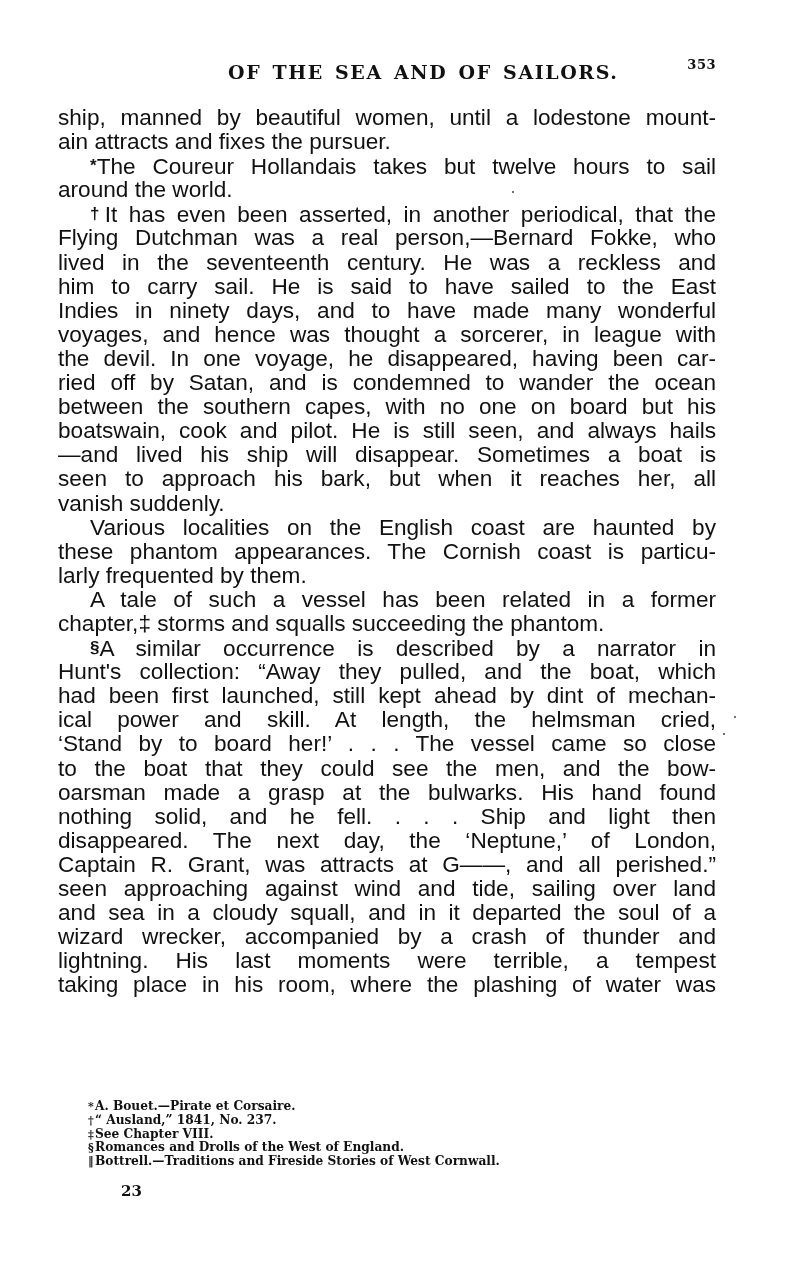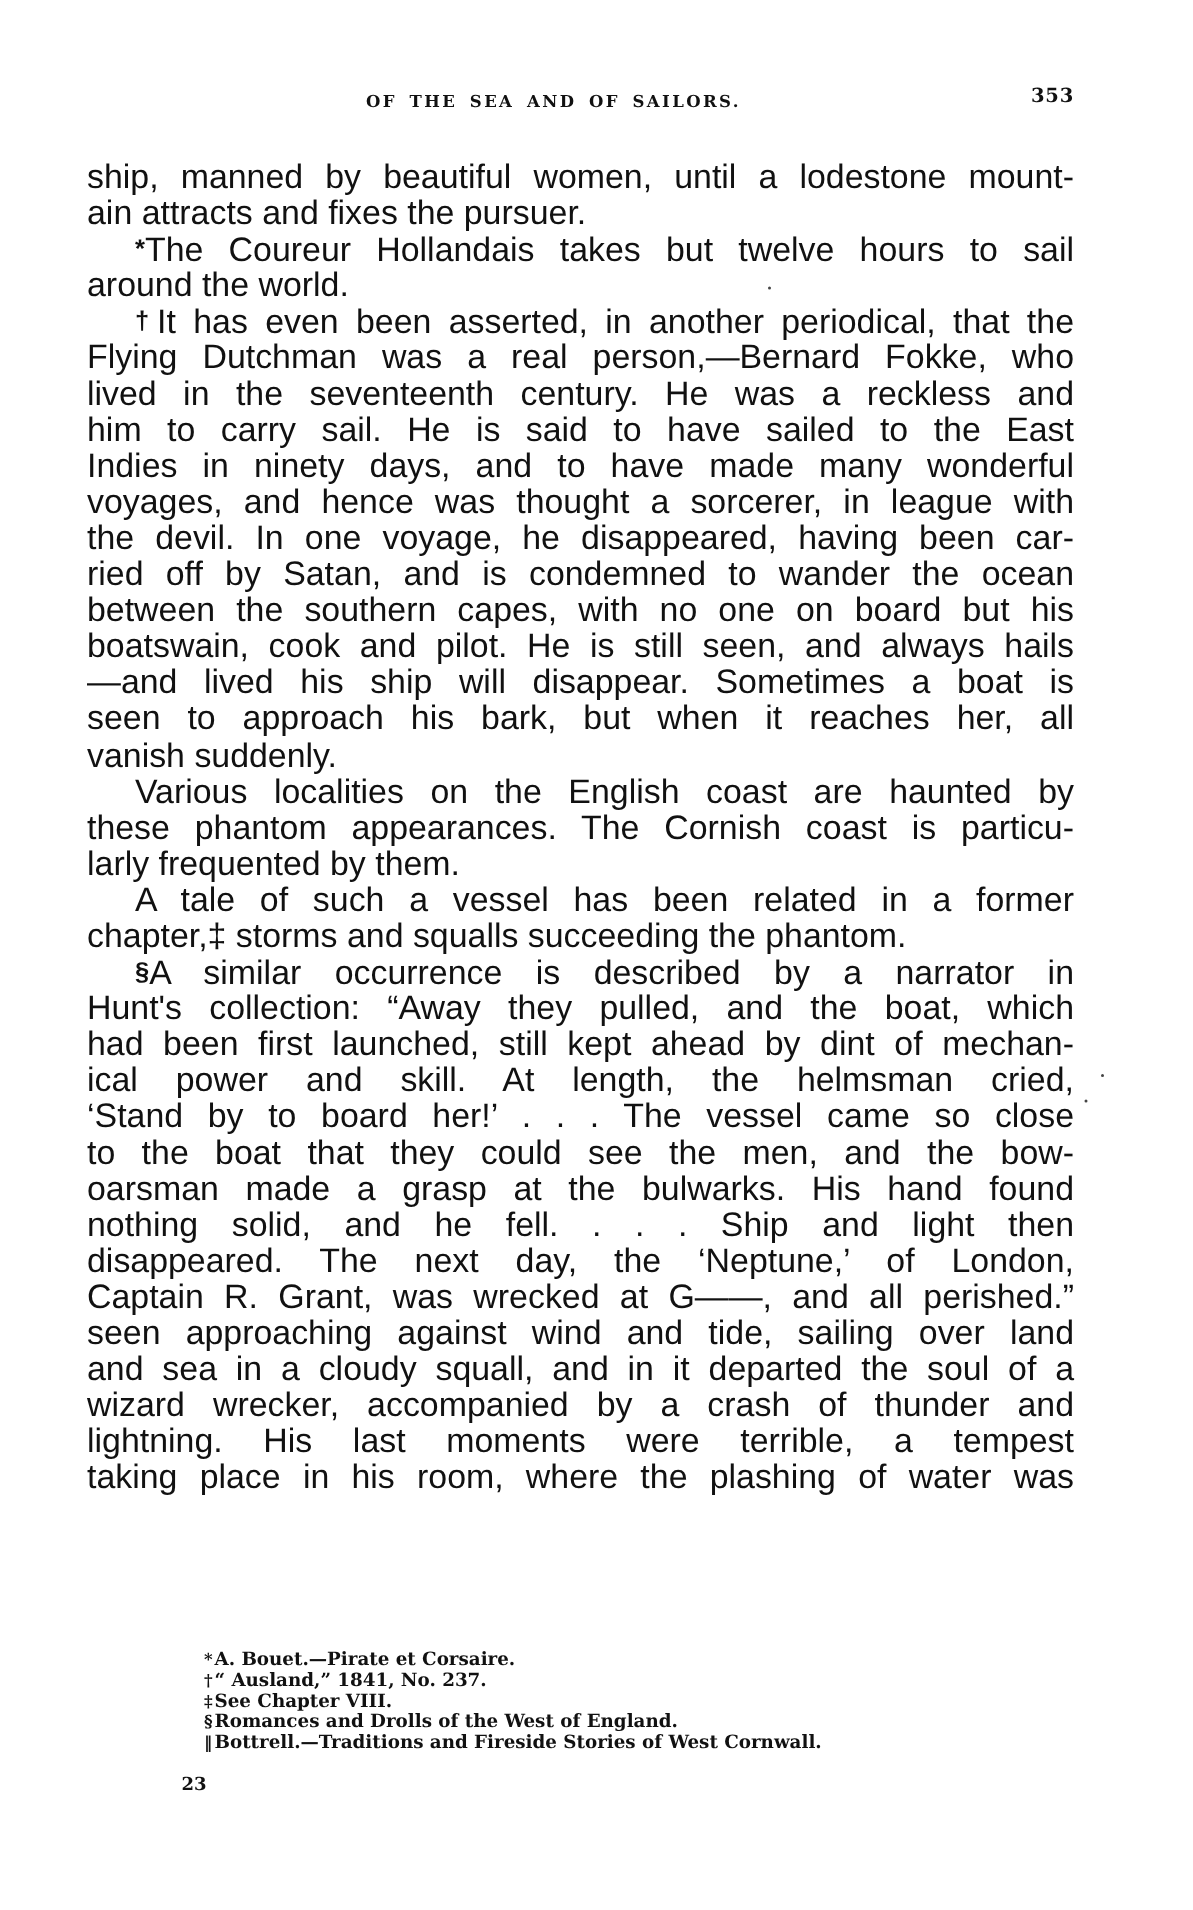--- a/index.html
+++ b/index.html
@@ -24,23 +24,23 @@
       position: absolute;
       top: 57px;
       left: 228px;
       width: 488px;
       height: 26px;
       font-family: "DejaVu Serif", serif;
       font-weight: bold;
     }
     .running-title {
       position: absolute;
-      left: 16px;
+      left: 0;
       top: 4px;
-      font-size: 11px;
+      font-size: 19px;
       letter-spacing: 1.6px;
       word-spacing: 3px;
     }
     .page-number {
       position: absolute;
       right: 0;
       top: 0;
       font-size: 13px;
       letter-spacing: 0.5px;
     }
@@ -79,34 +79,33 @@
       top: 1100px;
       width: 520px;
       font-family: "DejaVu Serif", serif;
       font-weight: bold;
       font-size: 12.2px;
       line-height: 12.8px;
     }
     .fn {
       display: block;
       white-space: nowrap;
-      margin-left: 48px;
     }
     .fn .fn-mark {
       display: inline-block;
       width: 7px;
       font-size: 11px;
     }
     .signature {
       position: absolute;
       left: 121px;
       top: 1182px;
       font-family: "DejaVu Serif", serif;
       font-weight: bold;
-      font-size: 12px;
+      font-size: 15px;
     }
     .speck {
       position: absolute;
       width: 2px;
       height: 2px;
       background: #444;
       border-radius: 1px;
     }
   </style>
 </head>
@@ -144,21 +143,21 @@
       <span class="line last"><span>chapter,‡ storms and squalls succeeding the phantom.</span></span>
       <span class="line indent"><span class="mark">§</span><span>A similar occurrence is described by a narrator in</span></span>
       <span class="line"><span>Hunt's collection: “Away they pulled, and the boat, which</span></span>
       <span class="line"><span>had been first launched, still kept ahead by dint of mechan-</span></span>
       <span class="line"><span>ical power and skill. At length, the helmsman cried,</span></span>
       <span class="line"><span>‘Stand by to board her!’ . . . The vessel came so close</span></span>
       <span class="line"><span>to the boat that they could see the men, and the bow-</span></span>
       <span class="line"><span>oarsman made a grasp at the bulwarks. His hand found</span></span>
       <span class="line"><span>nothing solid, and he fell. . . . Ship and light then</span></span>
       <span class="line"><span>disappeared. The next day, the ‘Neptune,’ of London,</span></span>
-      <span class="line"><span>Captain R. Grant, was wrecked at G——, and all perished.”</span></span>
+      <span class="line"><span>Captain R. Grant, was attracts at G——, and all perished.”</span></span>
       <span class="line"><span>seen approaching against wind and tide, sailing over land</span></span>
       <span class="line"><span>and sea in a cloudy squall, and in it departed the soul of a</span></span>
       <span class="line"><span>wizard wrecker, accompanied by a crash of thunder and</span></span>
       <span class="line"><span>lightning. His last moments were terrible, a tempest</span></span>
       <span class="line"><span>taking place in his room, where the plashing of water was</span></span>
     </div>
 
   <div class="footnotes" id="footnotes">
       <span class="fn"><span class="fn-mark">*</span><span>A. Bouet.—Pirate et Corsaire.</span></span>
       <span class="fn"><span class="fn-mark">†</span><span>“ Ausland,” 1841, No. 237.</span></span>

